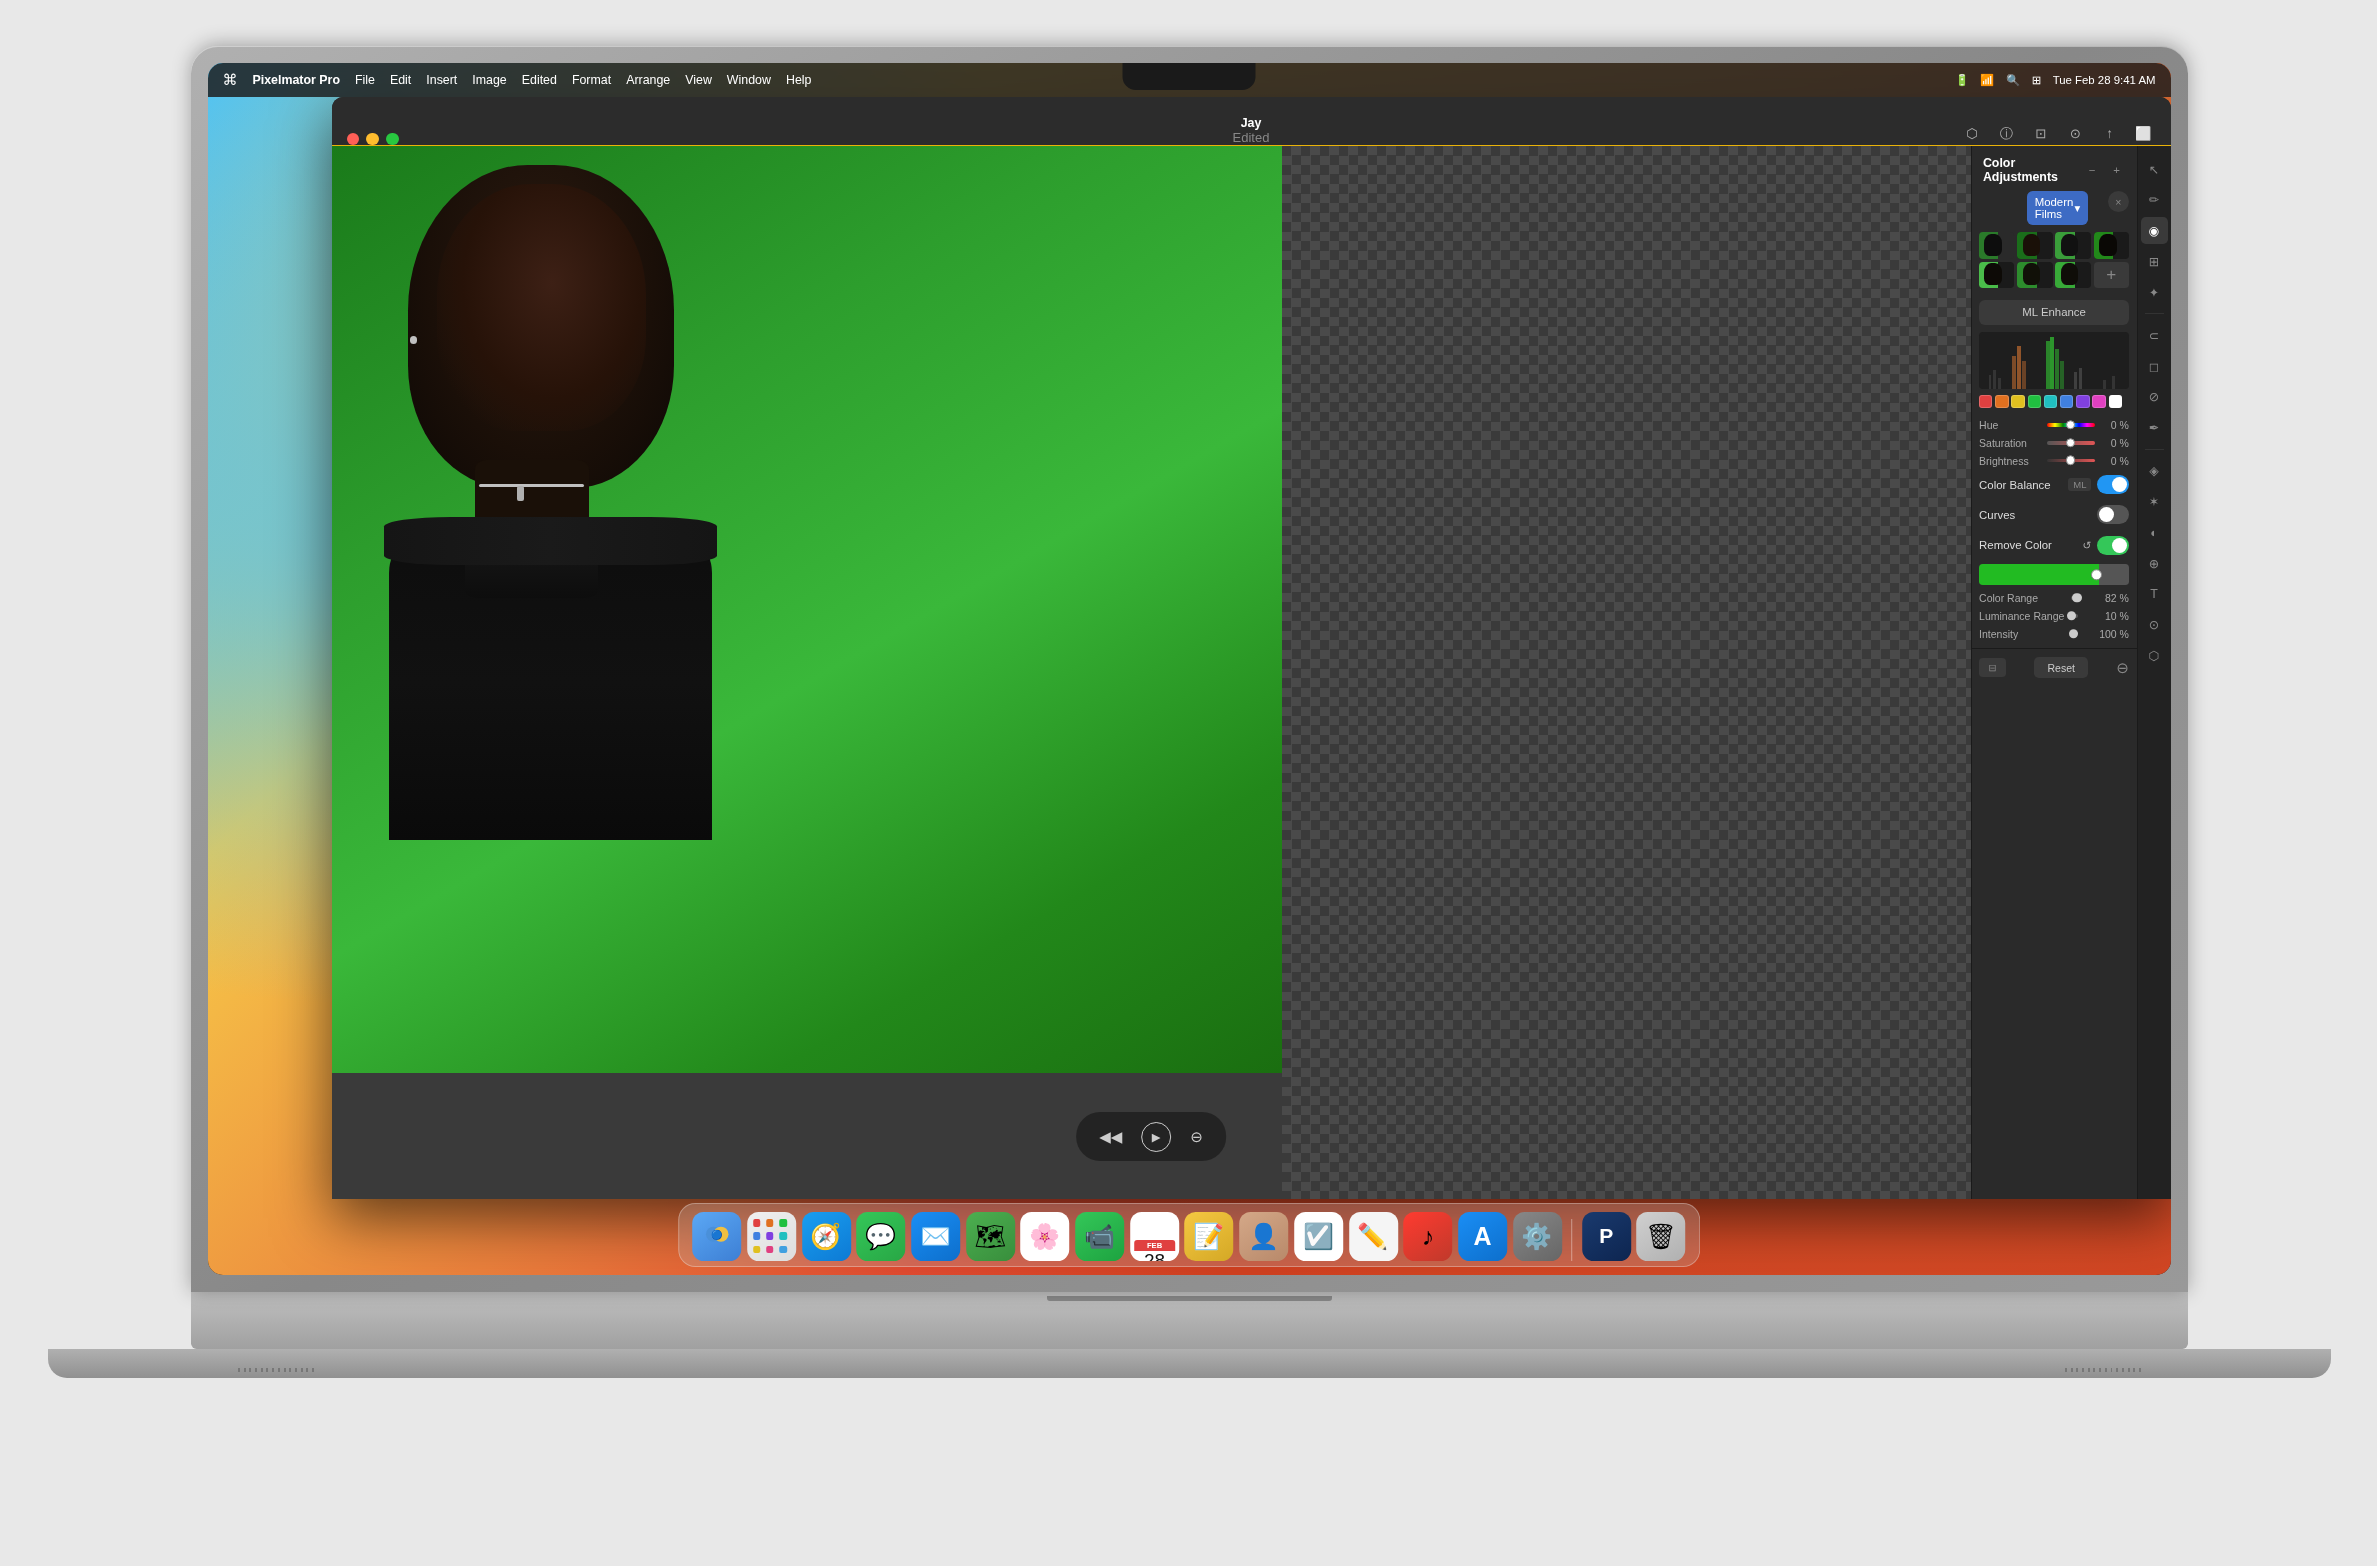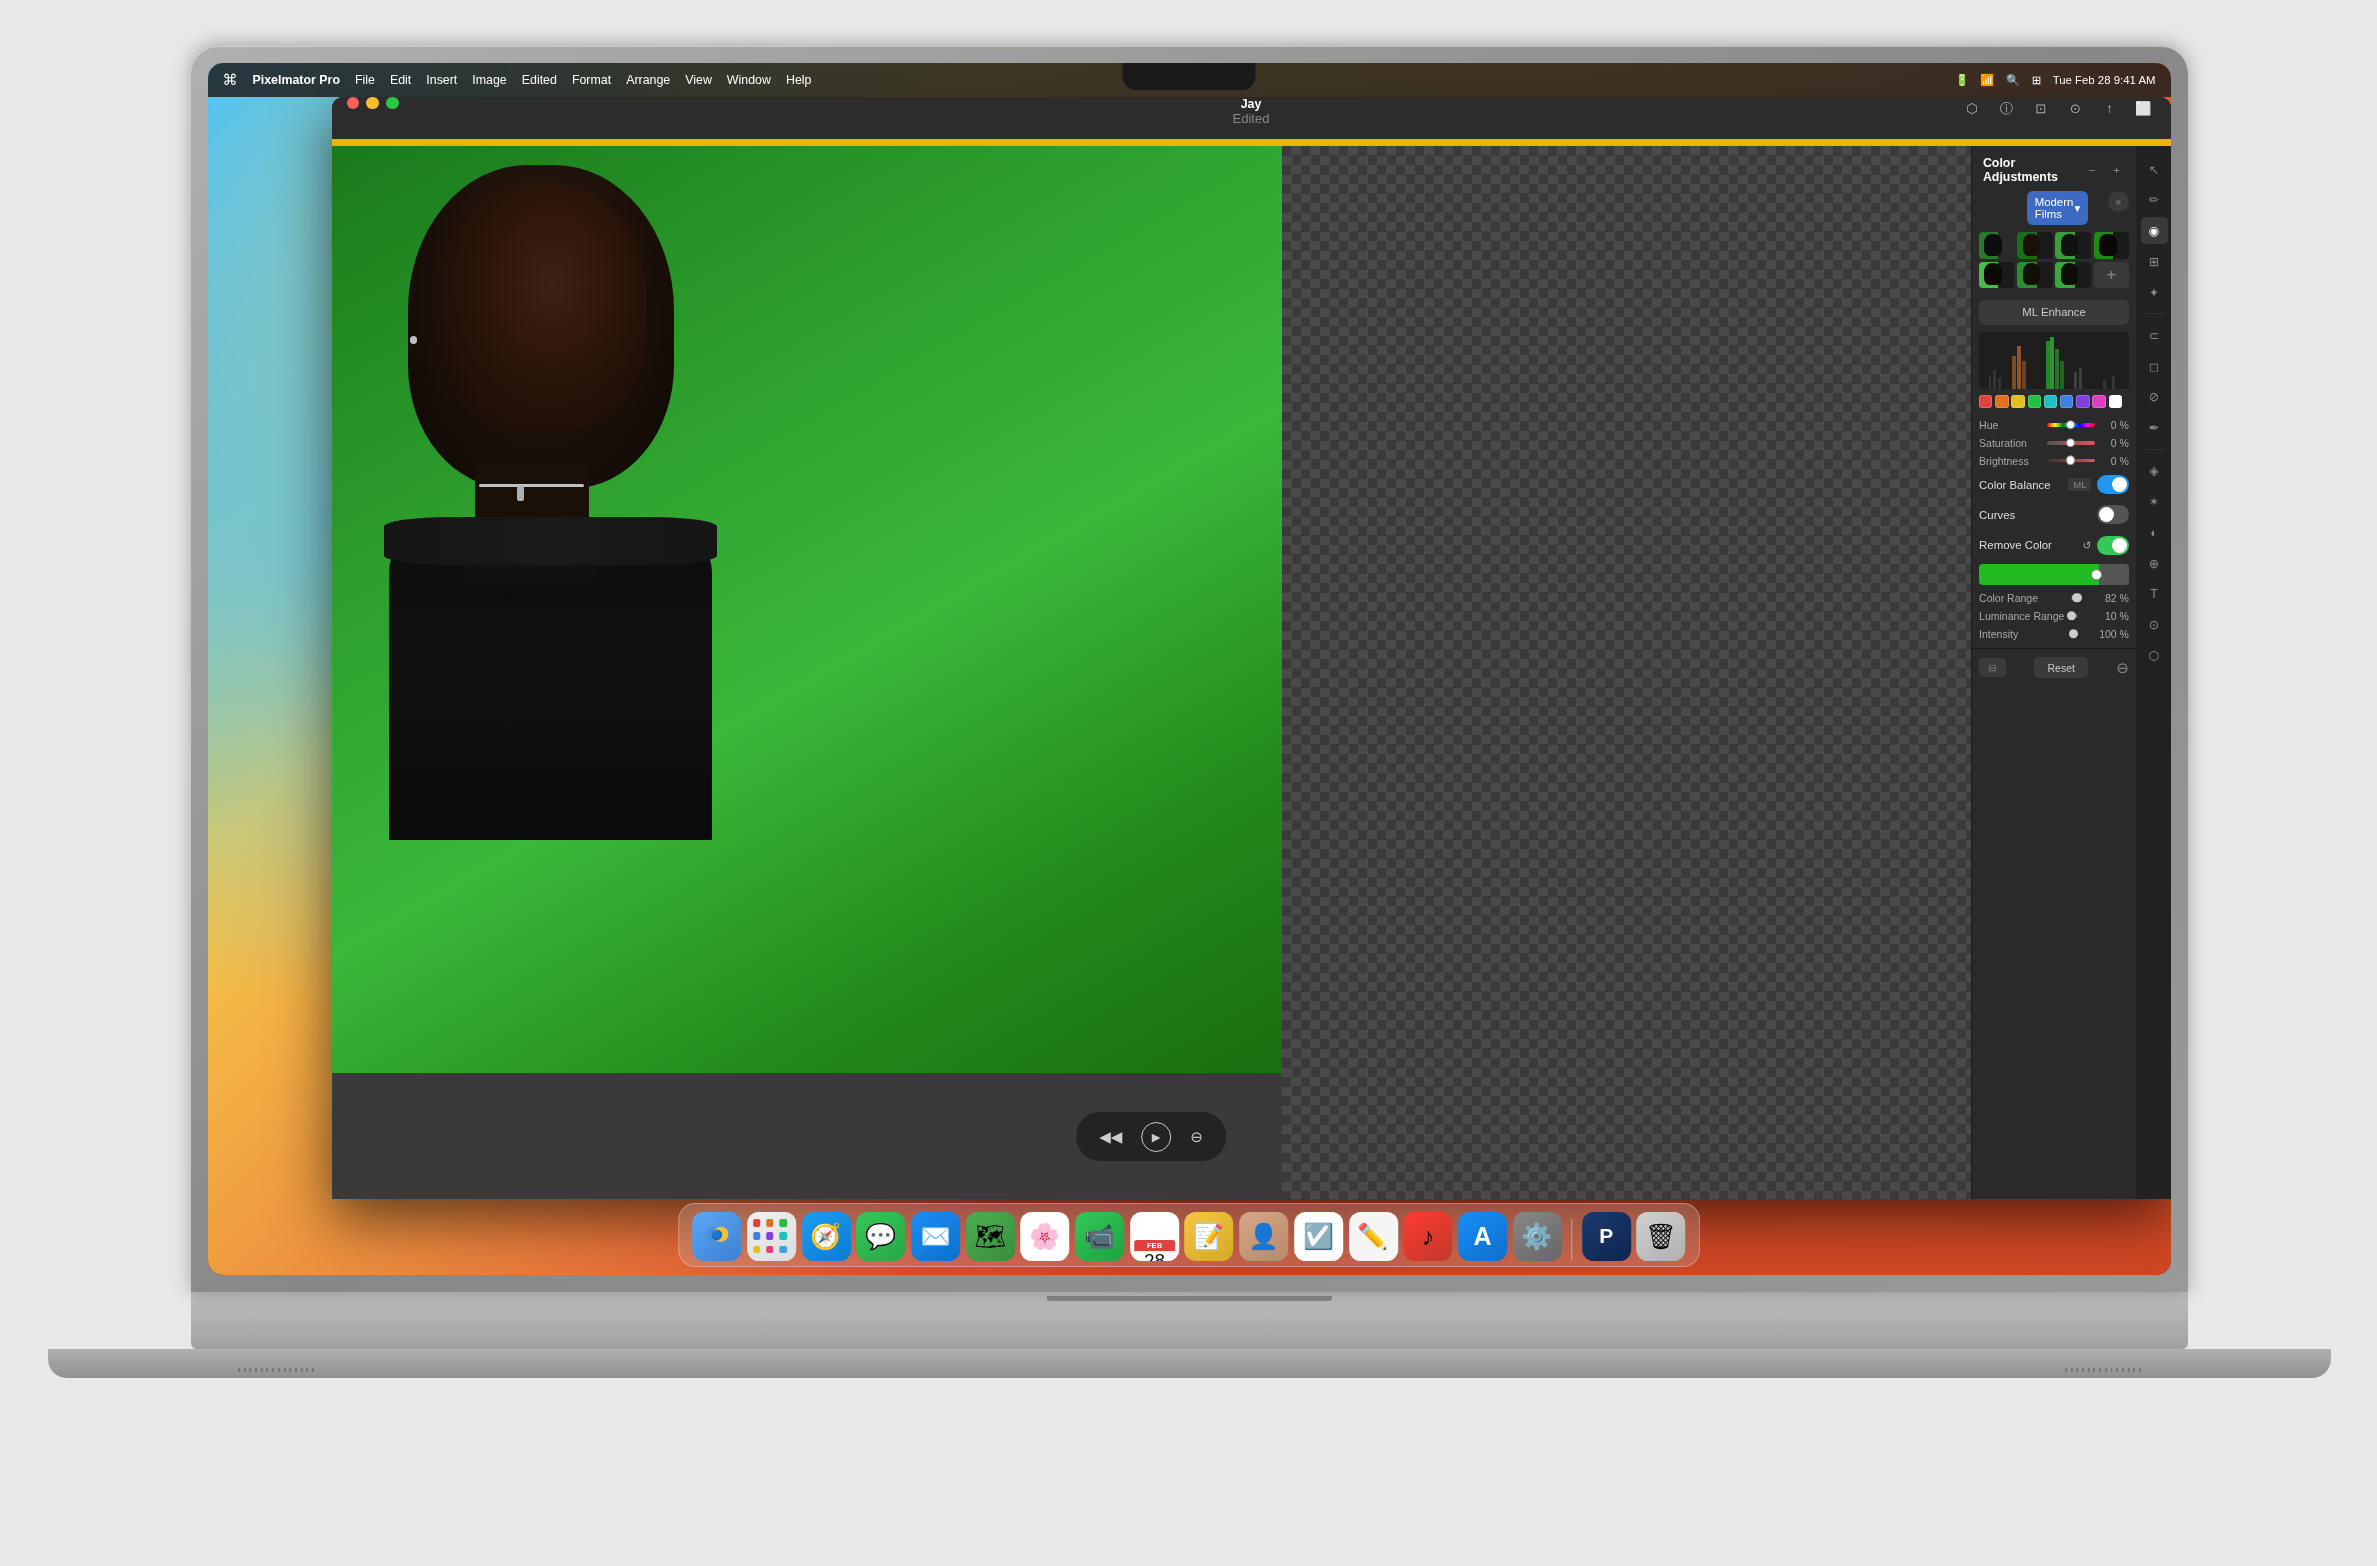--- a/index.html
+++ b/index.html
@@ -132,25 +132,25 @@
       box-shadow: 0 19px 57px rgba(0,0,0,0.6);
       display: flex;
       flex-direction: column;
     }
 
     
     .window-titlebar {
       height: 49px;
       background: #2c2c2c;
       display: flex;
-      align-items: flex-start;
+      align-items: flex-end;
       padding: 0 15px;
       position: relative;
       flex-shrink: 0;
-      border-bottom: 7px solid #eab308;
+      border-bottom: 1px solid #eab308;
     }
 
     .traffic-lights {
       display: flex;
       gap: 7.6px;
       align-items: center;
     }
 
     .traffic-light {
       width: 12.4px;

